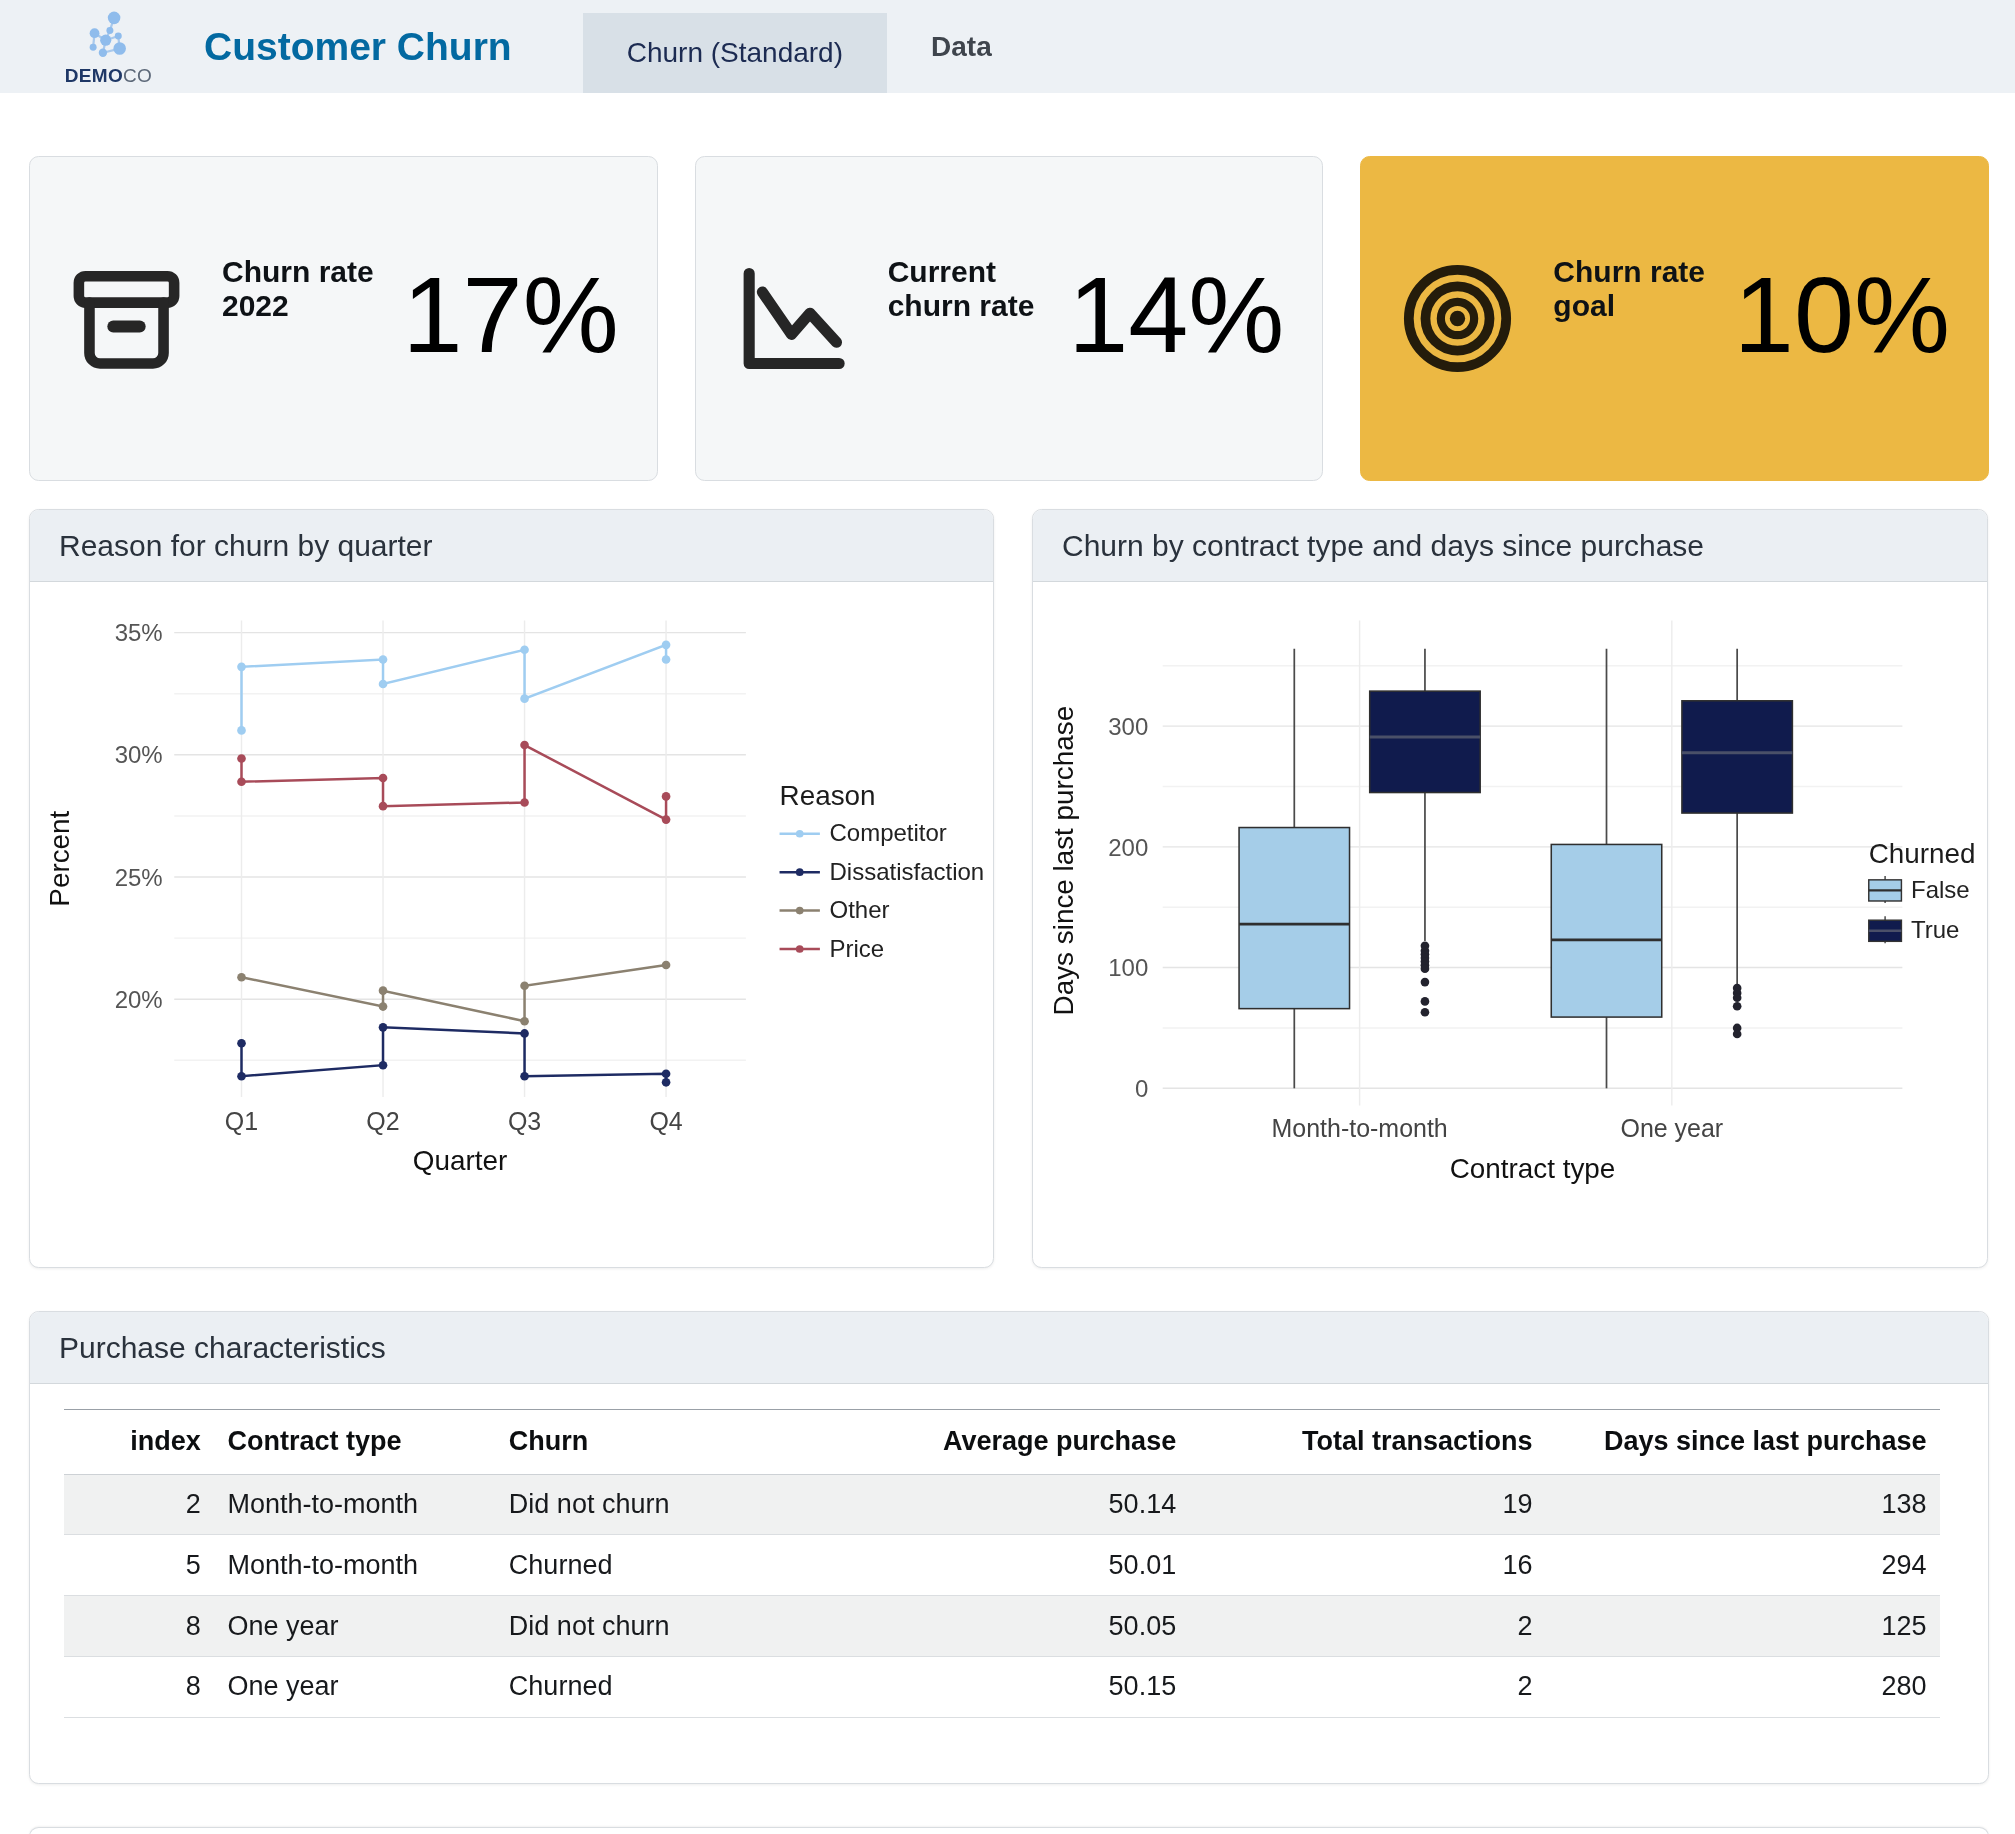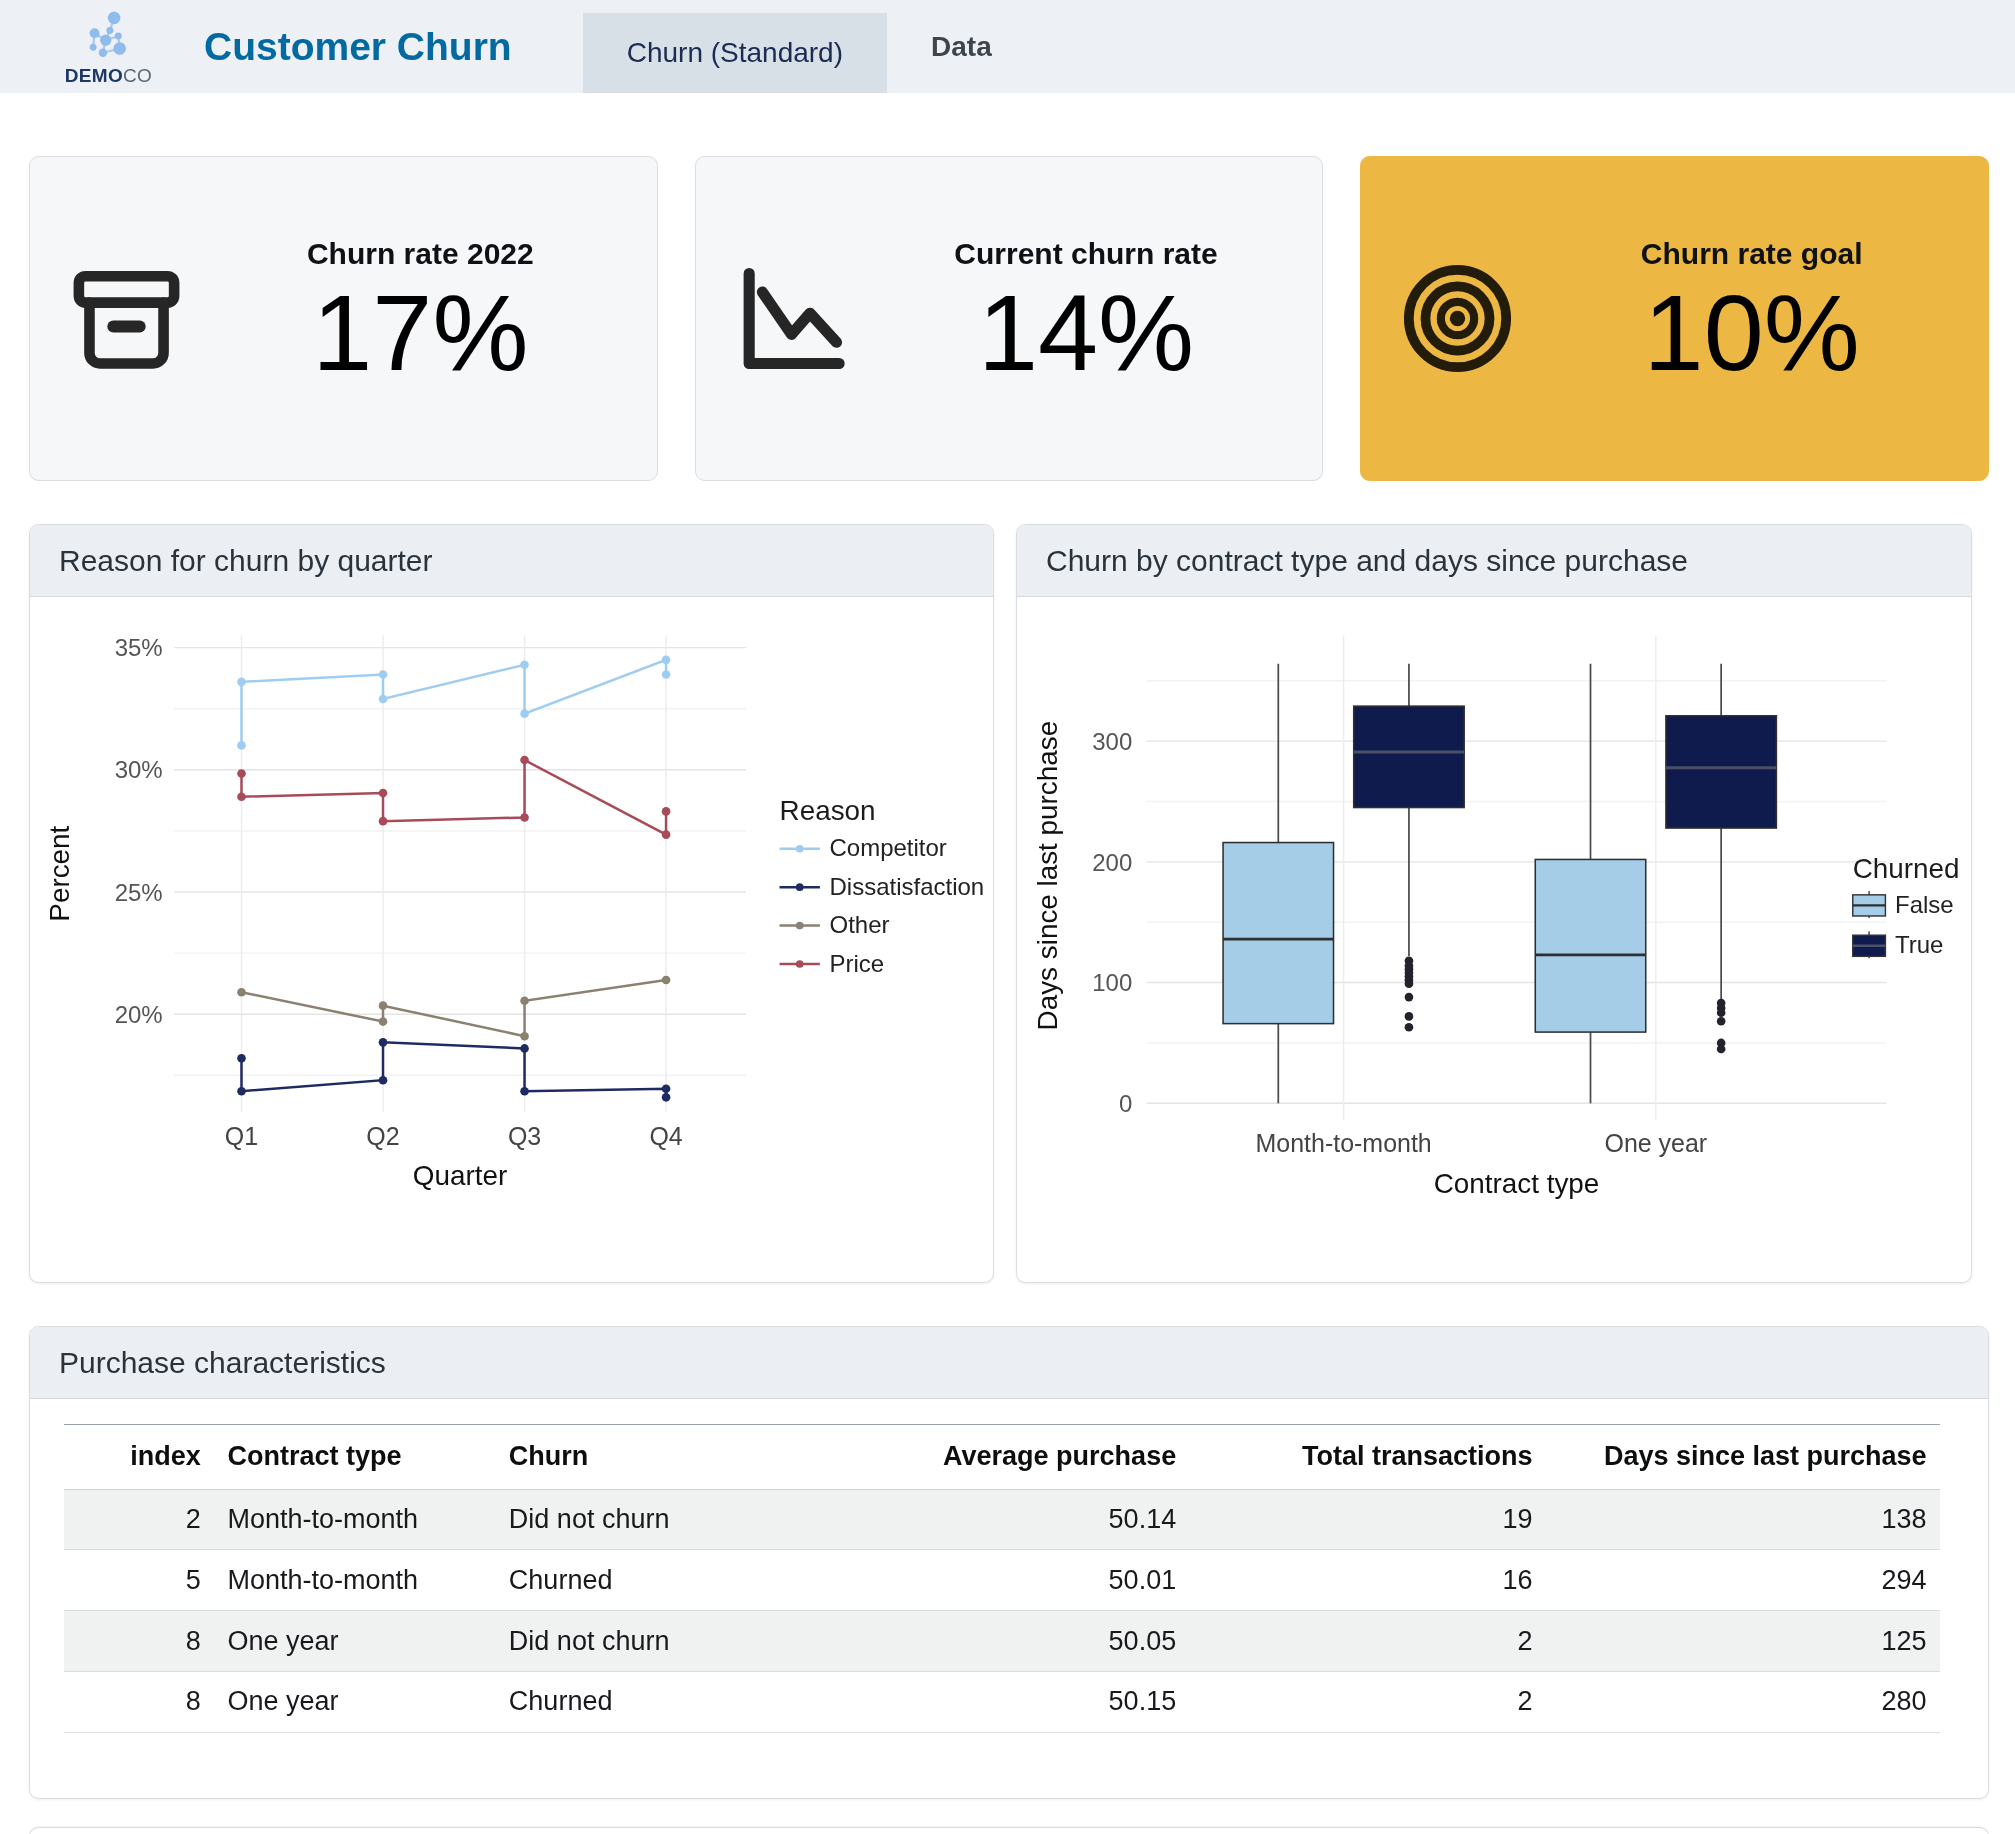--- a/index.html
+++ b/index.html
@@ -15,25 +15,25 @@
   .nav-title{align-self:center;margin-left:35px;font-size:39px;font-weight:600;color:#0369a1;}
   .tabs{display:flex;margin-left:71px;}
   .tab{display:flex;align-items:center;padding:0 44px;font-size:28px;color:#3f454d;cursor:pointer;white-space:nowrap;font-weight:bold;}
   .tab.active{background:#d8e0e7;color:#1c2b52;font-weight:500;margin-top:13px;}
   
   .kpis{display:flex;gap:37px;margin:63px 27px 0 29px;}
   .kpi{flex:1;height:325px;background:#f5f7f8;border:1.9px solid #d9dde1;border-radius:9.6px;
        display:flex;align-items:center;box-sizing:border-box;}
   .kpi.highlight{background:#ecb843;border-color:#ecb843;}
   .kpi-iconwrap{width:192px;display:flex;justify-content:center;flex:0 0 auto;}
-  .kpi-body{flex:1;display:flex;flex-direction:column;align-items:center;margin-top:-5.8px;padding-right:38px;}
+  .kpi-body{flex:1;display:flex;flex-direction:row;margin-top:-5.8px;padding-right:38px;}
   .kpi-label{font-size:30px;font-weight:600;color:#0e1216;margin-bottom:1.9px;}
   .kpi-value{font-size:108px;font-weight:400;color:#000;line-height:1.12;}
   
-  .charts{display:flex;gap:22px;margin:43px 27px 0 29px;}
+  .charts{display:flex;gap:38px;margin:28px 27px 0 29px;}
   .panel{border:1.9px solid #d9dde1;border-radius:9.6px;overflow:hidden;background:#fff;
          box-shadow:0 1px 2.9px rgba(0,0,0,.07);box-sizing:border-box;}
   .panel-head{height:71px;background:#ebeff3;border-bottom:1.9px solid #d3d8dc;display:flex;align-items:center;
               padding-left:29px;font-size:30px;color:#2a323c;}
   .panel.reasons{width:965px;height:759px;}
   .panel.boxpanel{width:956px;height:759px;}
   .panel svg{display:block;}
   
   .panel.table-panel{margin:43px 27px 8px 29px;height:473px;}
   .tbl-wrap{padding:25px 48px 0 34px;}

